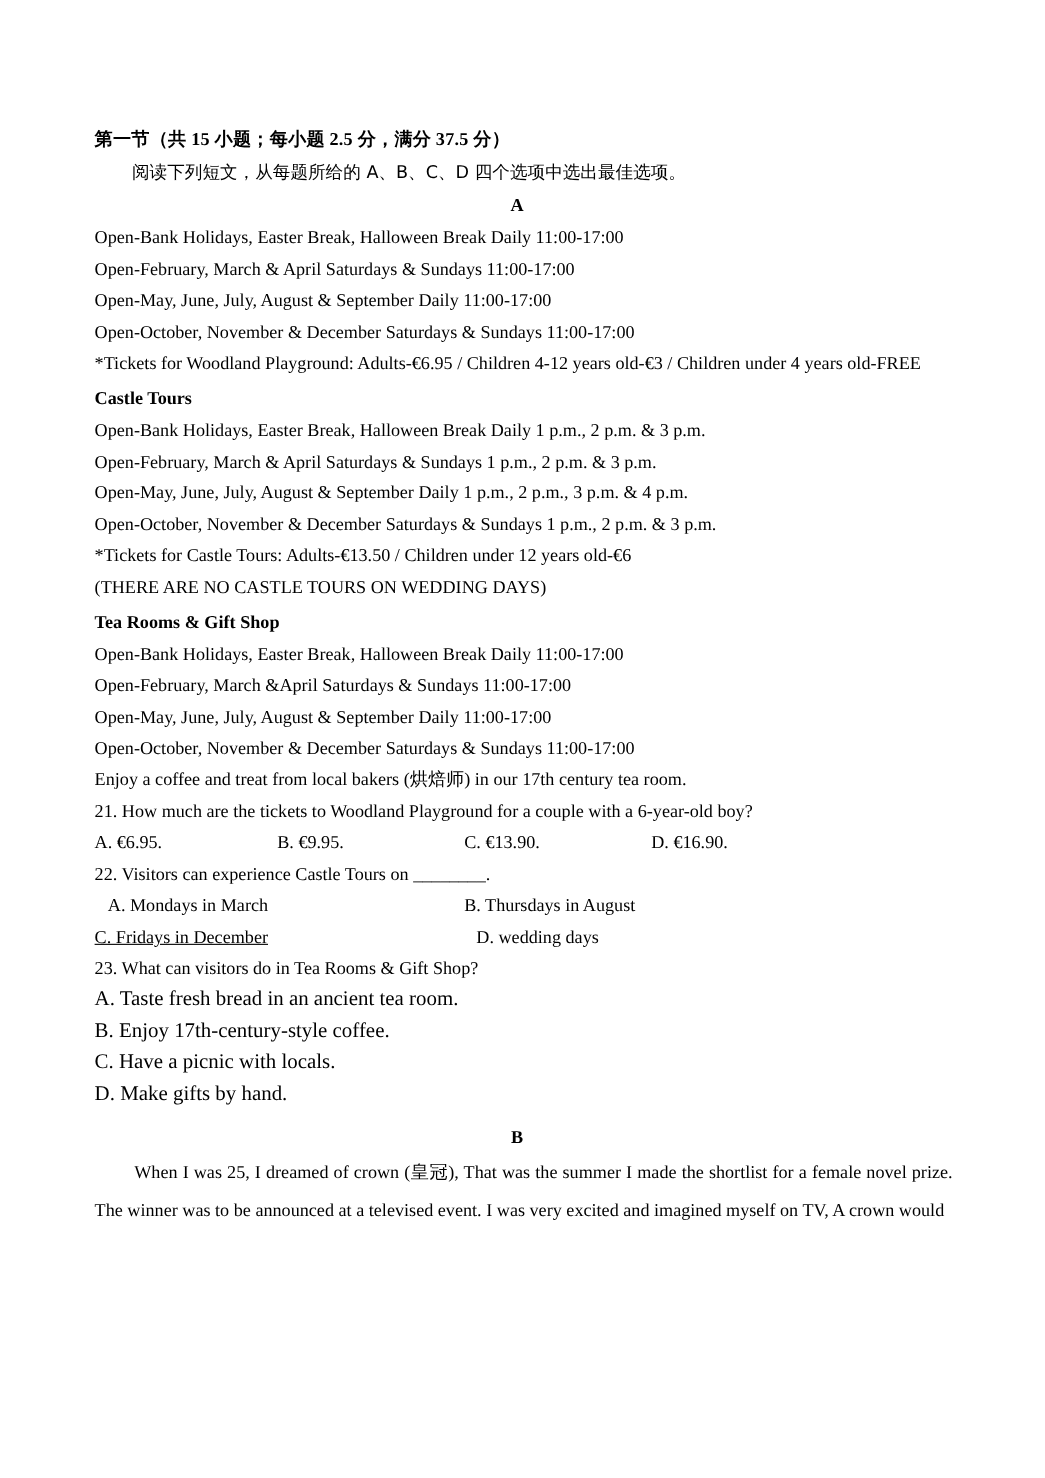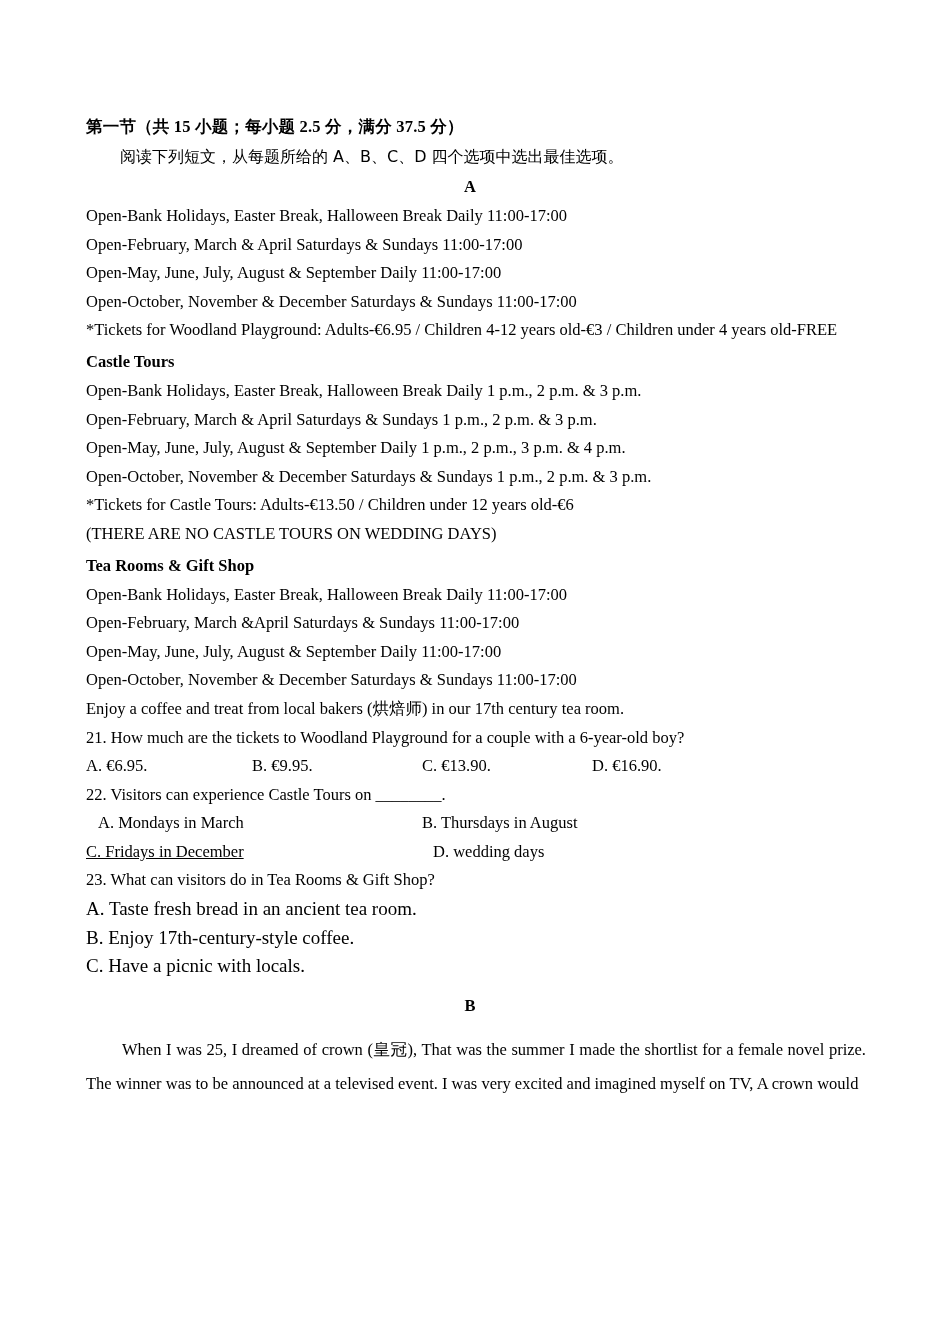--- a/index.html
+++ b/index.html
@@ -28,21 +28,21 @@
   .info { font-size:16.5px; line-height:28.6px; }
 
   .q { font-size:16.5px; line-height:28.6px; }
 
   .opts-row { font-size:16.5px; line-height:28.6px; position:relative; height:28.6px; }
   .opt { position:absolute; top:0; white-space:nowrap; }
   .opt-tight { font-size:19px; line-height:28.6px; }
 
   .para-b {
     font-size:16.5px; line-height:34px; text-align:justify;
-    text-justify:inter-word; text-indent:36px; width:780px;margin-top:12px;
+    text-justify:inter-word; text-indent:36px; width:780px;
   }
 </style>
 </head>
 <body>
 
 <div class="page">
   <div class="content">
 
     <div class="sec-title">第一节（共 15 小题；每小题 2.5 分，满分 37.5 分）</div>
 
@@ -97,19 +97,20 @@
         <span class="opt" style="left:0px;text-decoration:underline;">C. Fridays in December</span>
         <span class="opt" style="left:336px;margin-left:11px;">D. wedding days</span>
       </div>
     </div>
 
     <div>
       <div class="q">23. What can visitors do in Tea Rooms &amp; Gift Shop?</div>
       <div class="opt-tight">A. Taste fresh bread in an ancient tea room.</div>
       <div class="opt-tight">B. Enjoy 17th-century-style coffee.</div>
       <div class="opt-tight">C. Have a picnic with locals.</div>
+      <div class="opt-tight">D. Make gifts by hand.</div>
     </div>
 
     <div class="passage-label" style="margin-top:10px;">B</div>
     <div class="para-b">When I was 25, I dreamed of crown (皇冠), That was the summer I made the shortlist for a female novel prize. The winner was to be announced at a televised event. I was very excited and imagined myself on TV, A crown would</div>
 
   </div>
 </div>
 
 </body></html>

